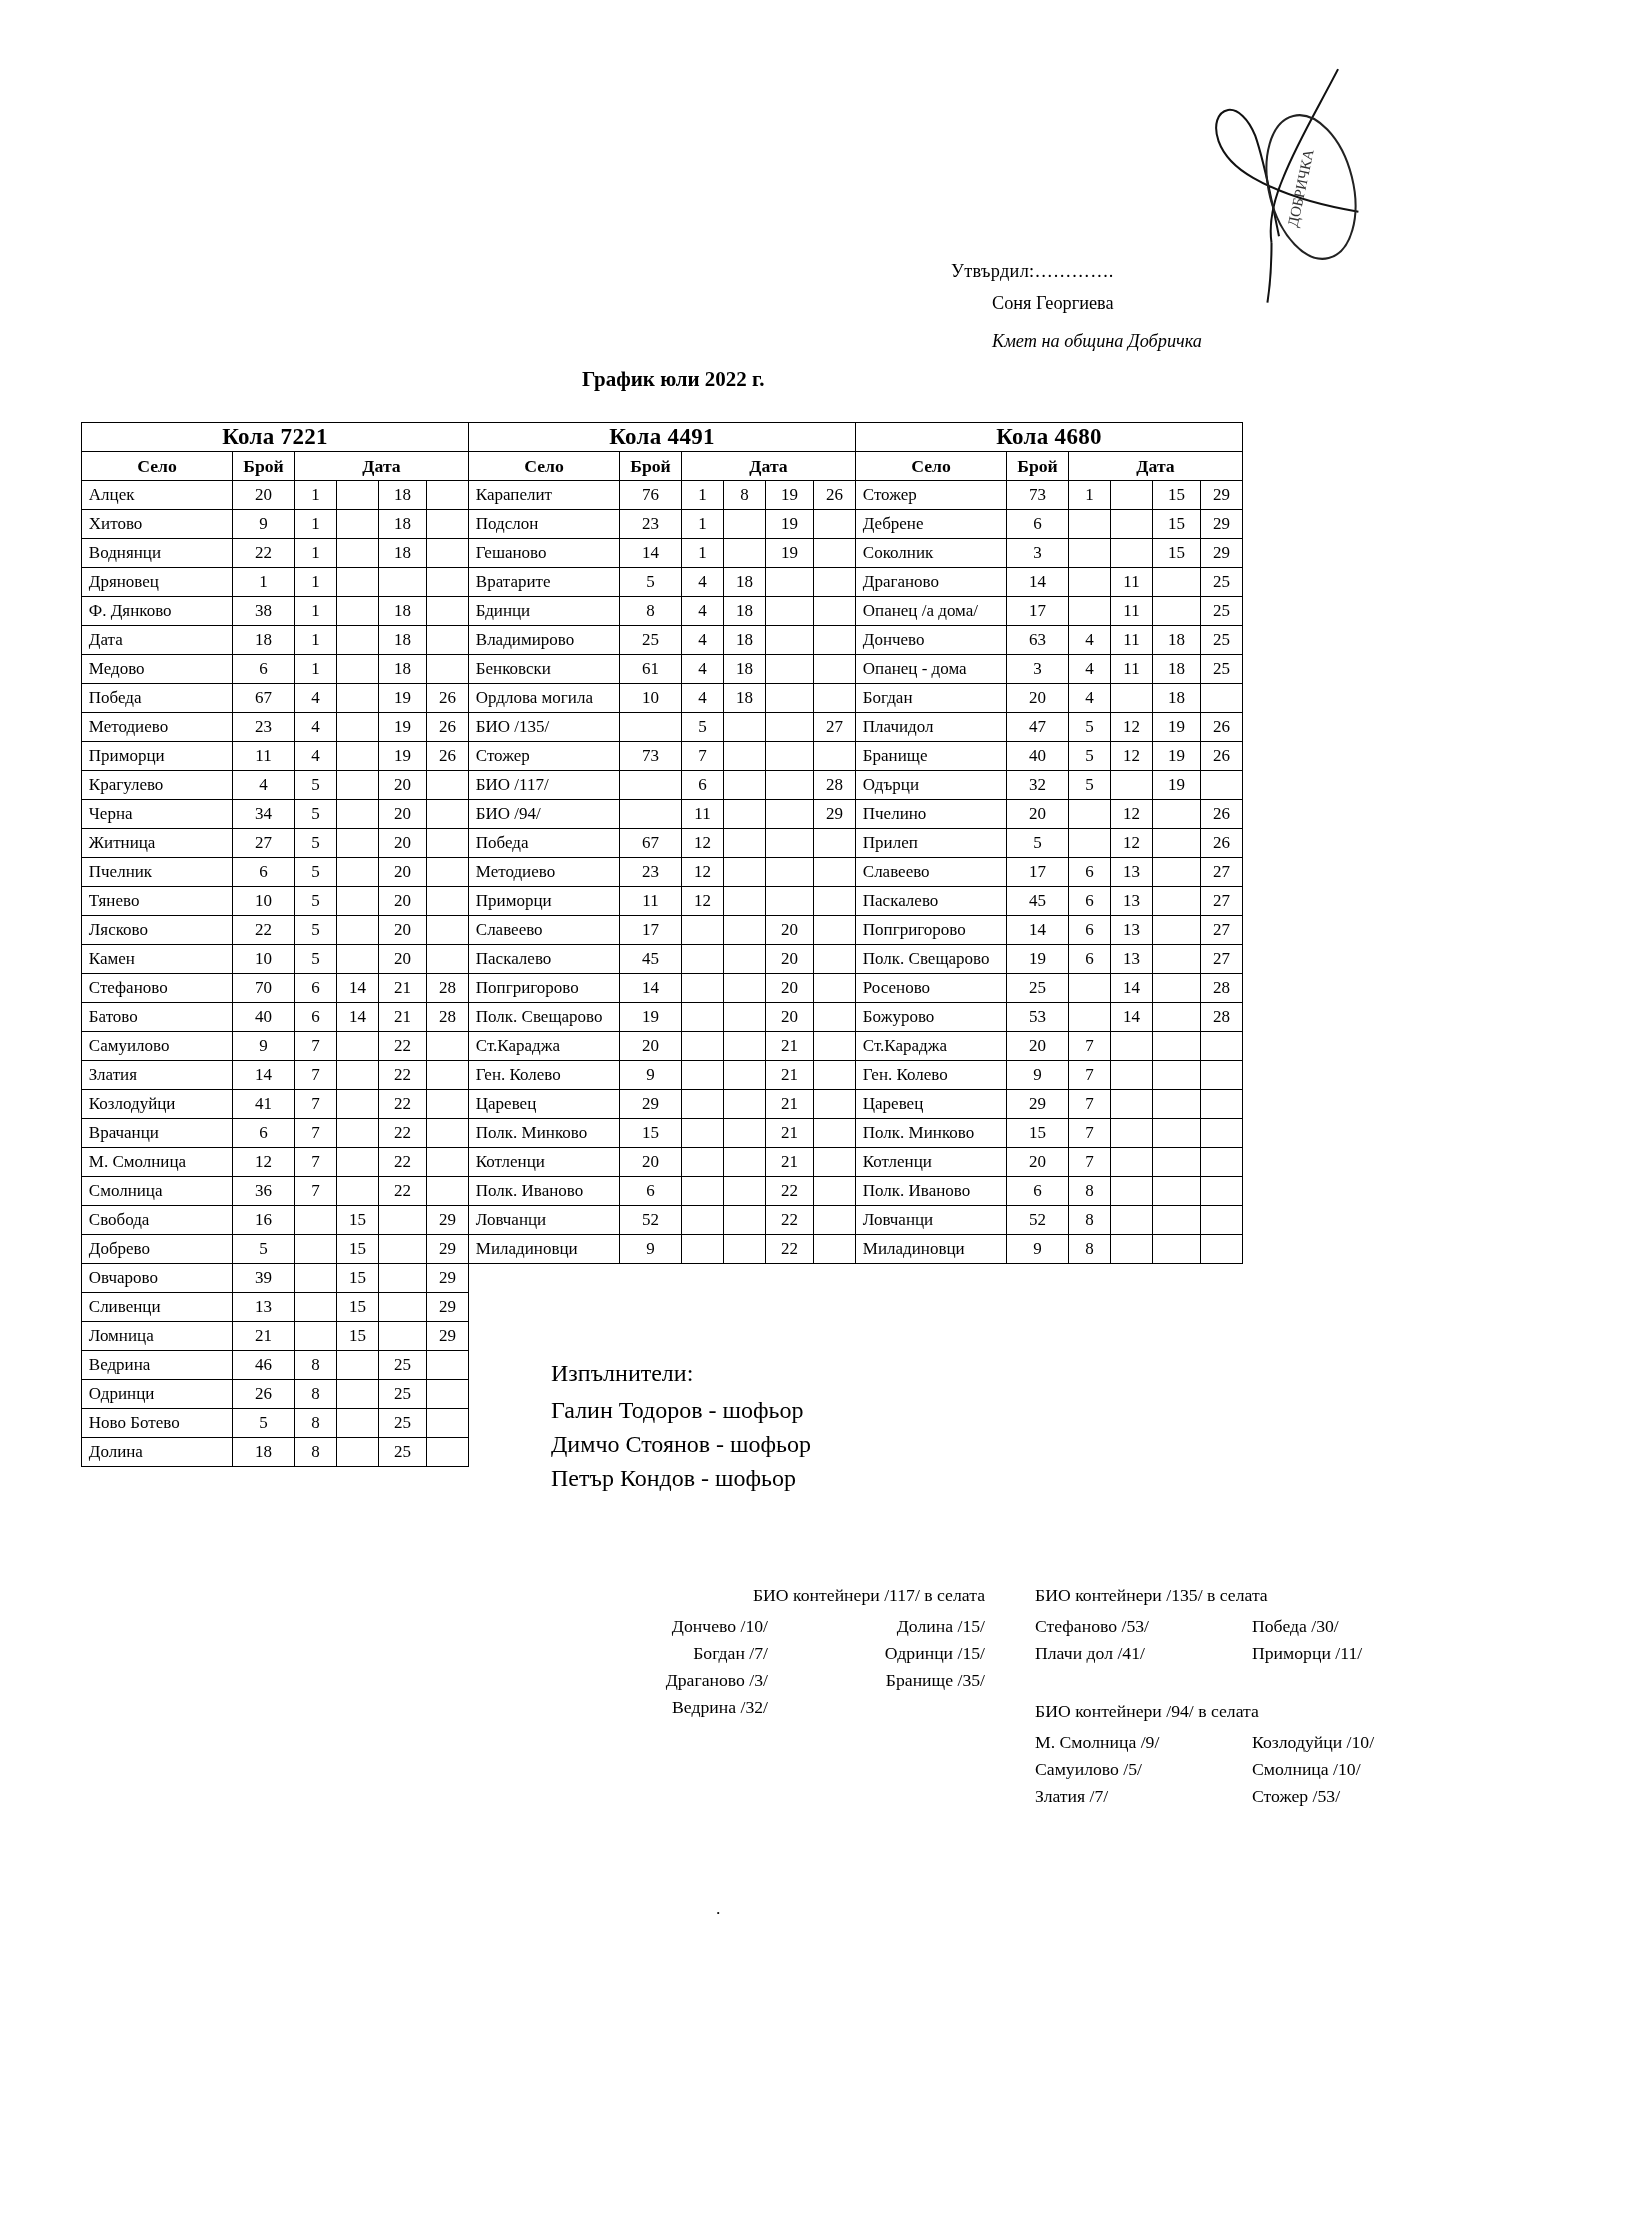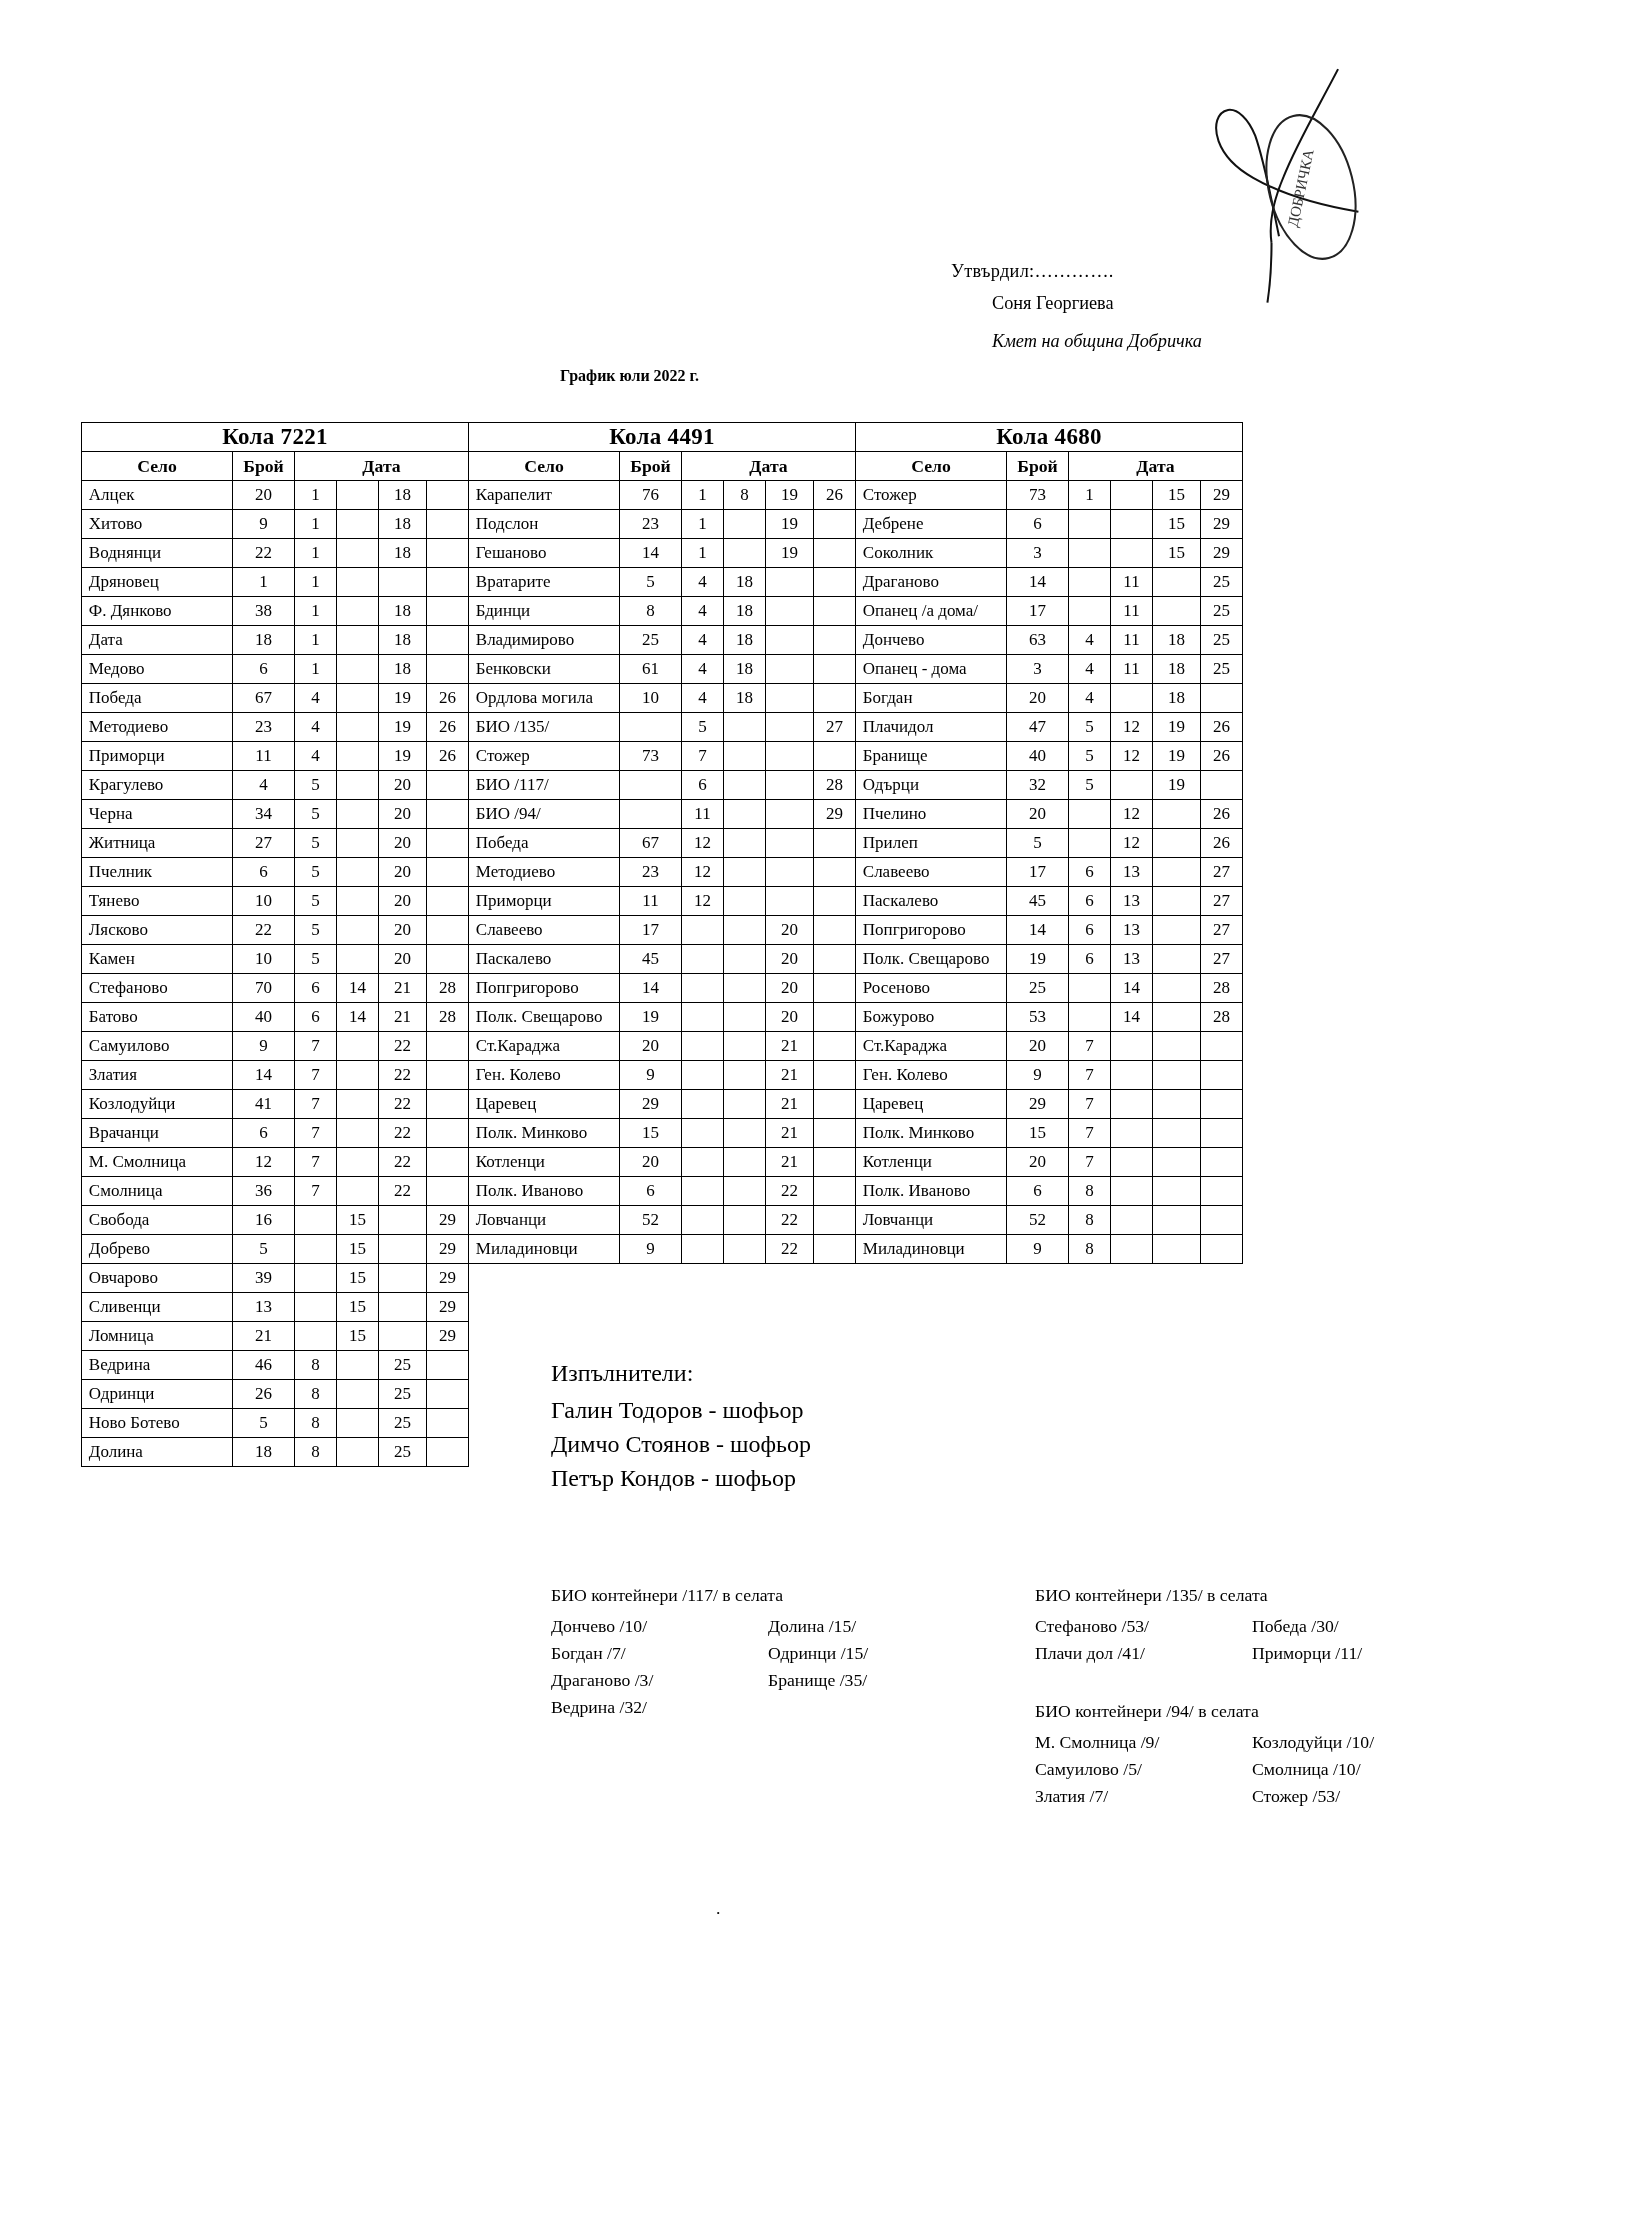--- a/index.html
+++ b/index.html
@@ -61,24 +61,24 @@
     position: absolute;
     left: 1243px;
     top: 109px;
     width: 136px;
     height: 156px;
     pointer-events: none;
   }
 
   .doc-title {
     position: absolute;
-    left: 560px;
+    left: 582px;
     top: 367px;
     font-weight: bold;
-    font-size: 16px;
+    font-size: 21px;
     white-space: nowrap;
   }
 
   
   .grid {
     position: absolute;
     left: 81px;
     top: 422px;
     border-collapse: collapse;
     font-size: 17px;
@@ -131,21 +131,21 @@
     margin-bottom: 4.1px;
     white-space: nowrap;
   }
   .bio-cols {
     display: flex;
   }
   .bio-cols .col {
     min-width: 217px;
     white-space: nowrap;
   }
-  #bio117 { left: 551px; top: 1582px; }
+  #bio117 { left: 551px; top: 1582px; text-align: right; }
   #bio135 { left: 1035px; top: 1582px; }
   #bio94  { left: 1035px; top: 1698px; }
 
   .dot-mark {
     position: absolute;
     left: 716px;
     top: 1898px;
     font-size: 17.7px;
   }
 </style>

